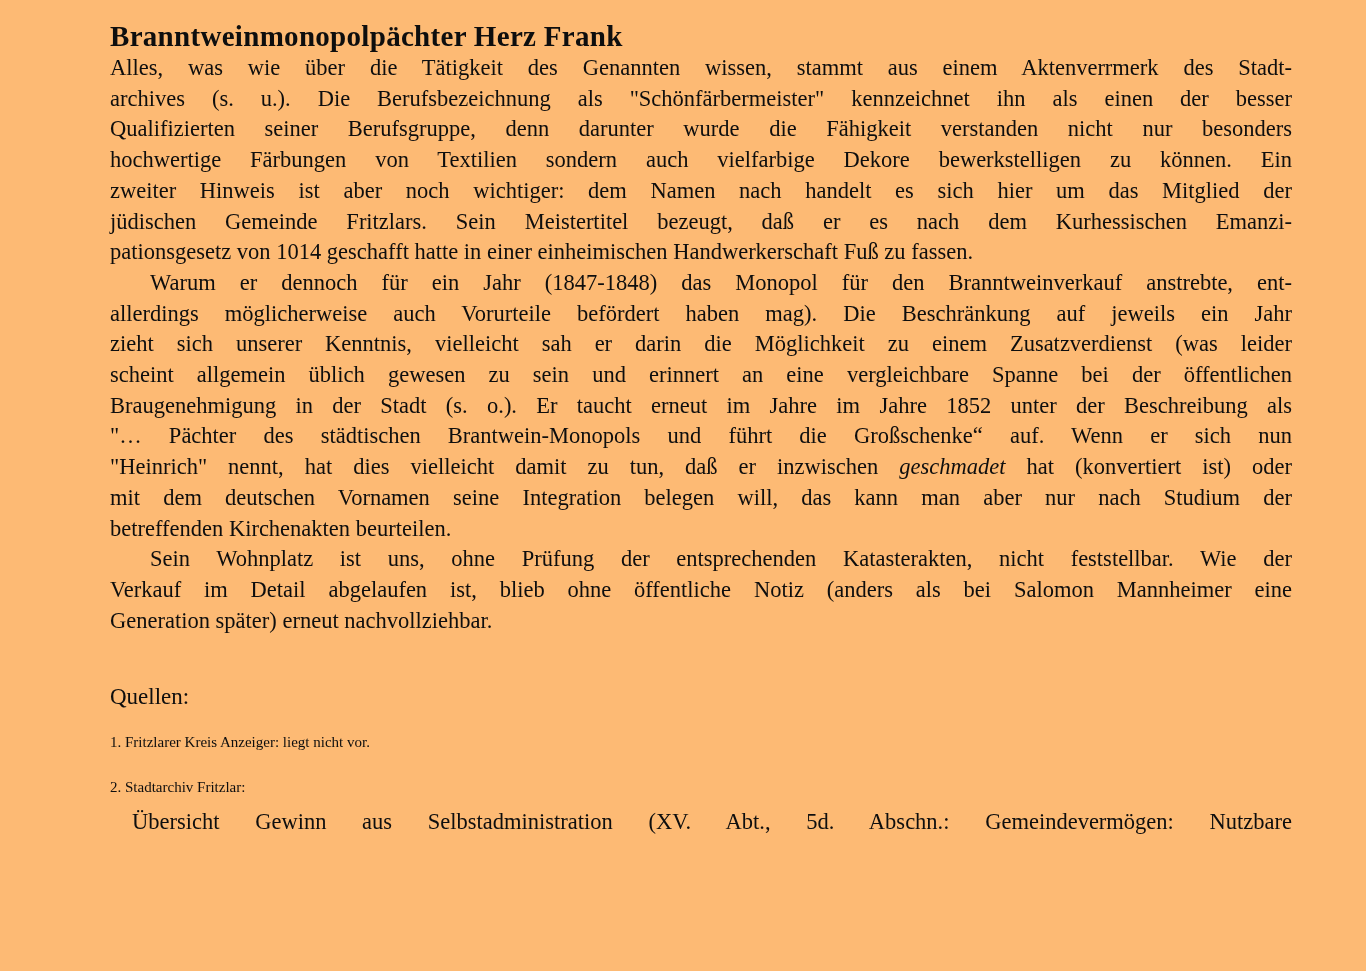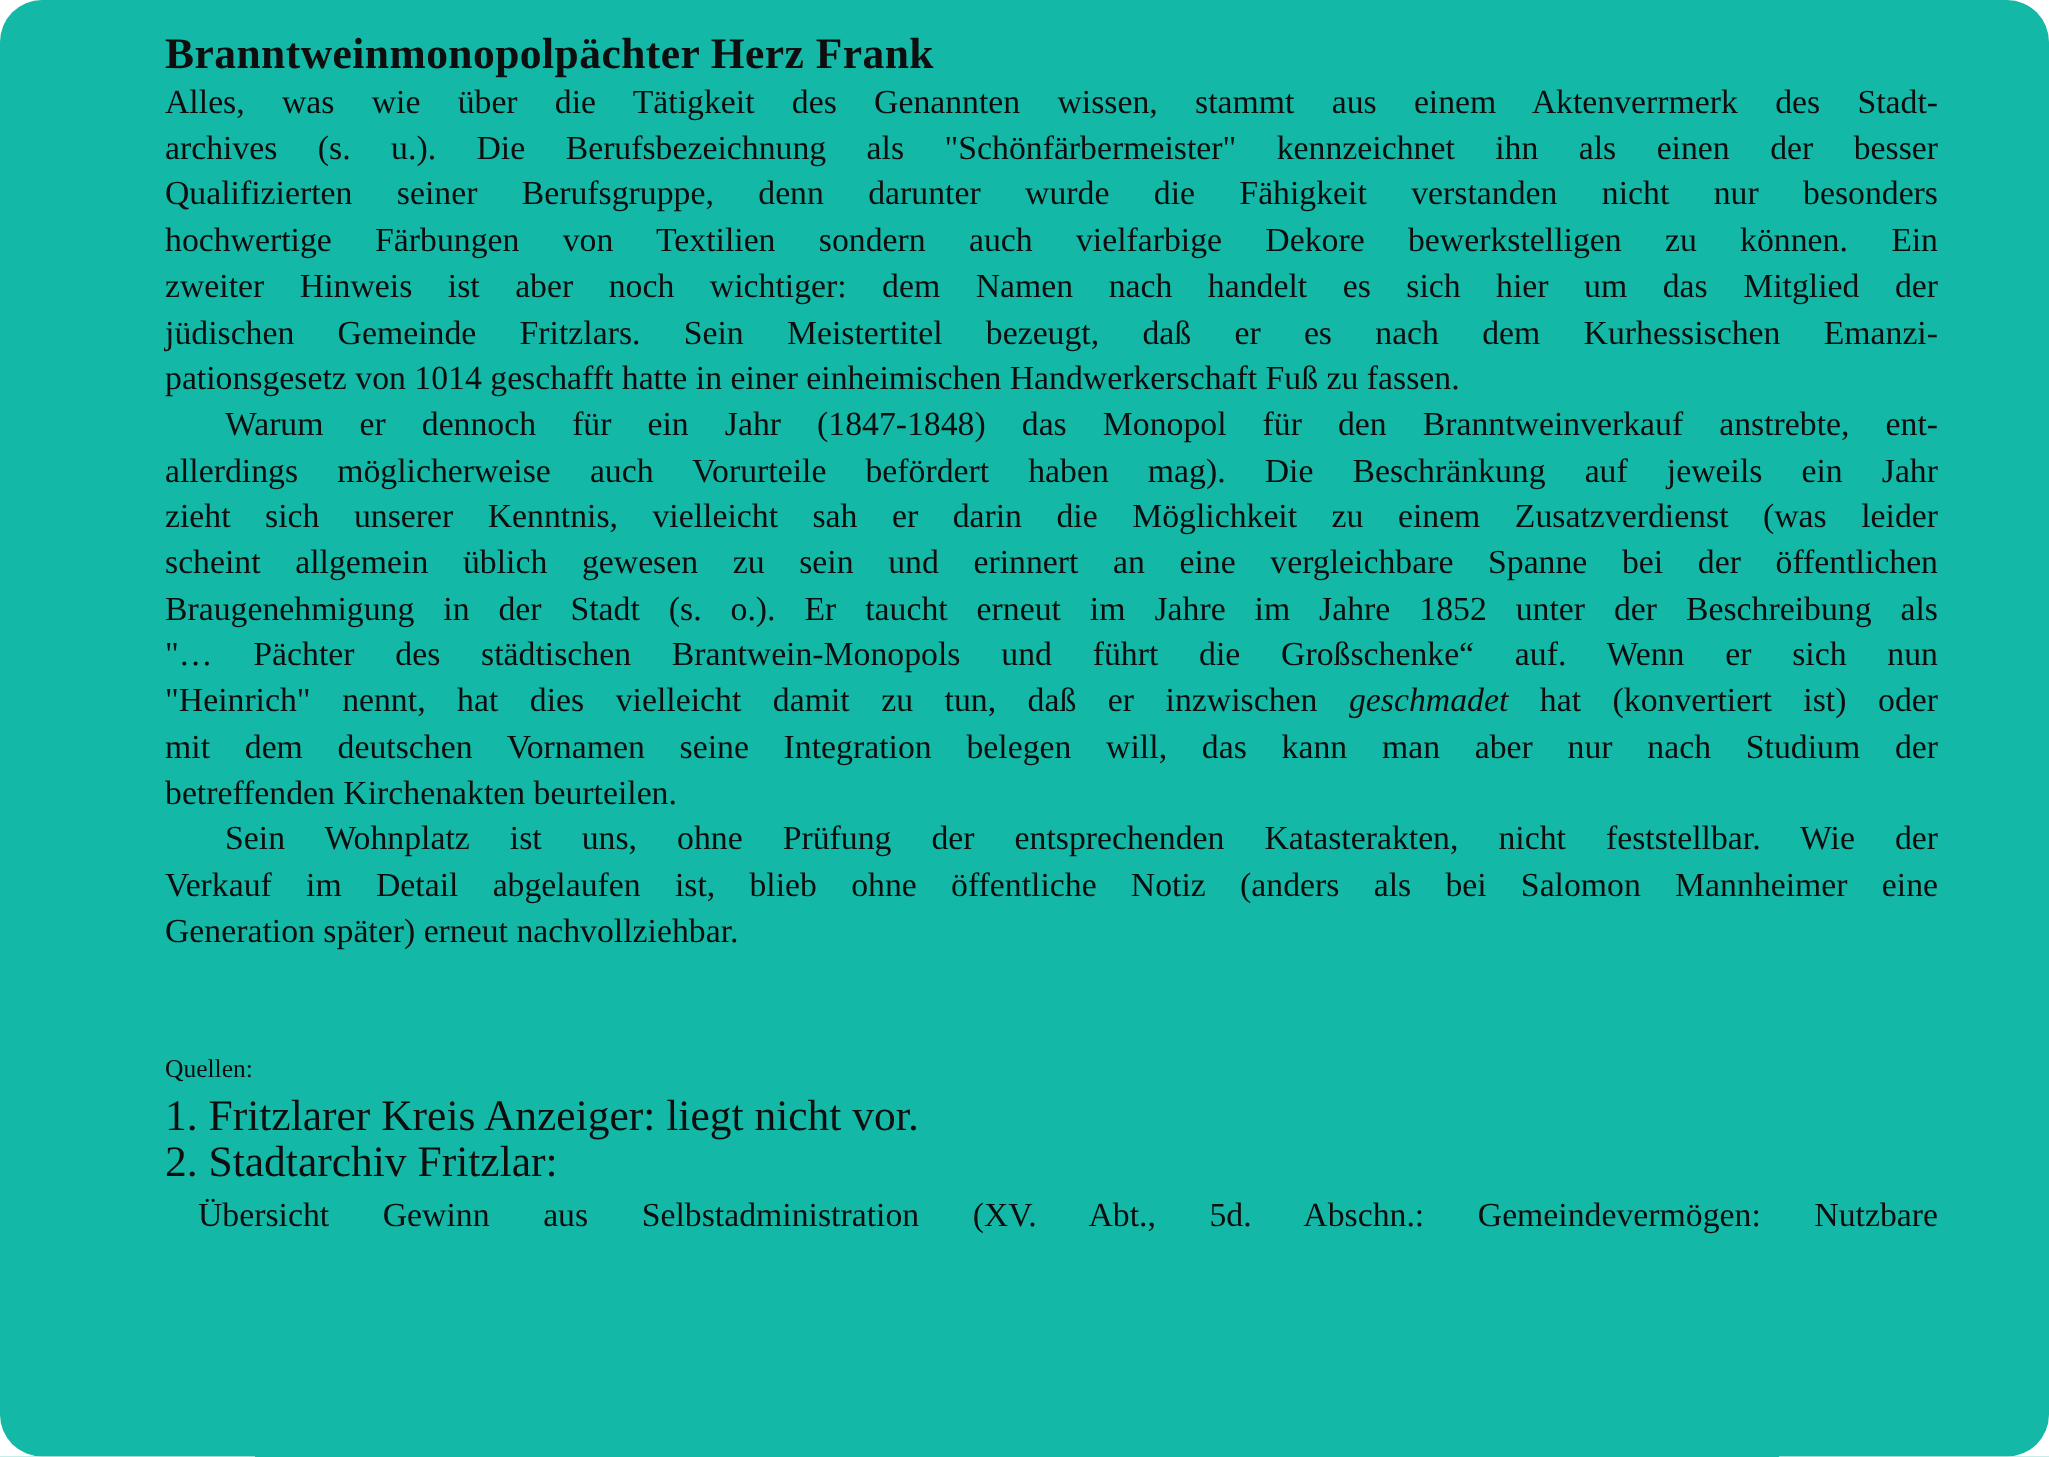--- a/index.html
+++ b/index.html
@@ -4,25 +4,24 @@
 <style>
   html, body {
     margin: 0;
     padding: 0;
     background: #ffffff;
   }
   .page {
     position: relative;
     width: 1366px;
     height: 971px;
-    background: #14b8a6;
+    background: #fdba74;
     color: #0e0e0e;
     font-family: "Liberation Serif", "DejaVu Serif", serif;
     overflow: hidden;
-    border-radius: 28px;
   }
   .content {
     padding: 14px 74px 0 110px;
   }
   h1.title {
     font-size: 29px;
     font-weight: bold;
     margin: 6px 0 0 0;
     letter-spacing: 0.3px;
   }
@@ -36,26 +35,27 @@
     text-align: justify;
     text-align-last: justify;
   }
   .line.ind {
     text-indent: 40px;
   }
   .it {
     font-style: italic;
   }
   .sources-heading {
-    margin-top: 62px;
-    font-size: 17px;
+    margin-top: 46px;
+    font-size: 23px;
     line-height: 30.7px;
   }
   .source-item {
-    font-size: 29px;
+    margin-top: 14px;
+    font-size: 15px;
     line-height: 30.7px;
   }
   .archive-detail {
     margin-top: 5px;
     padding-left: 22px;
   }
   .archive-detail .line {
     line-height: 30px;
   }
 </style>

